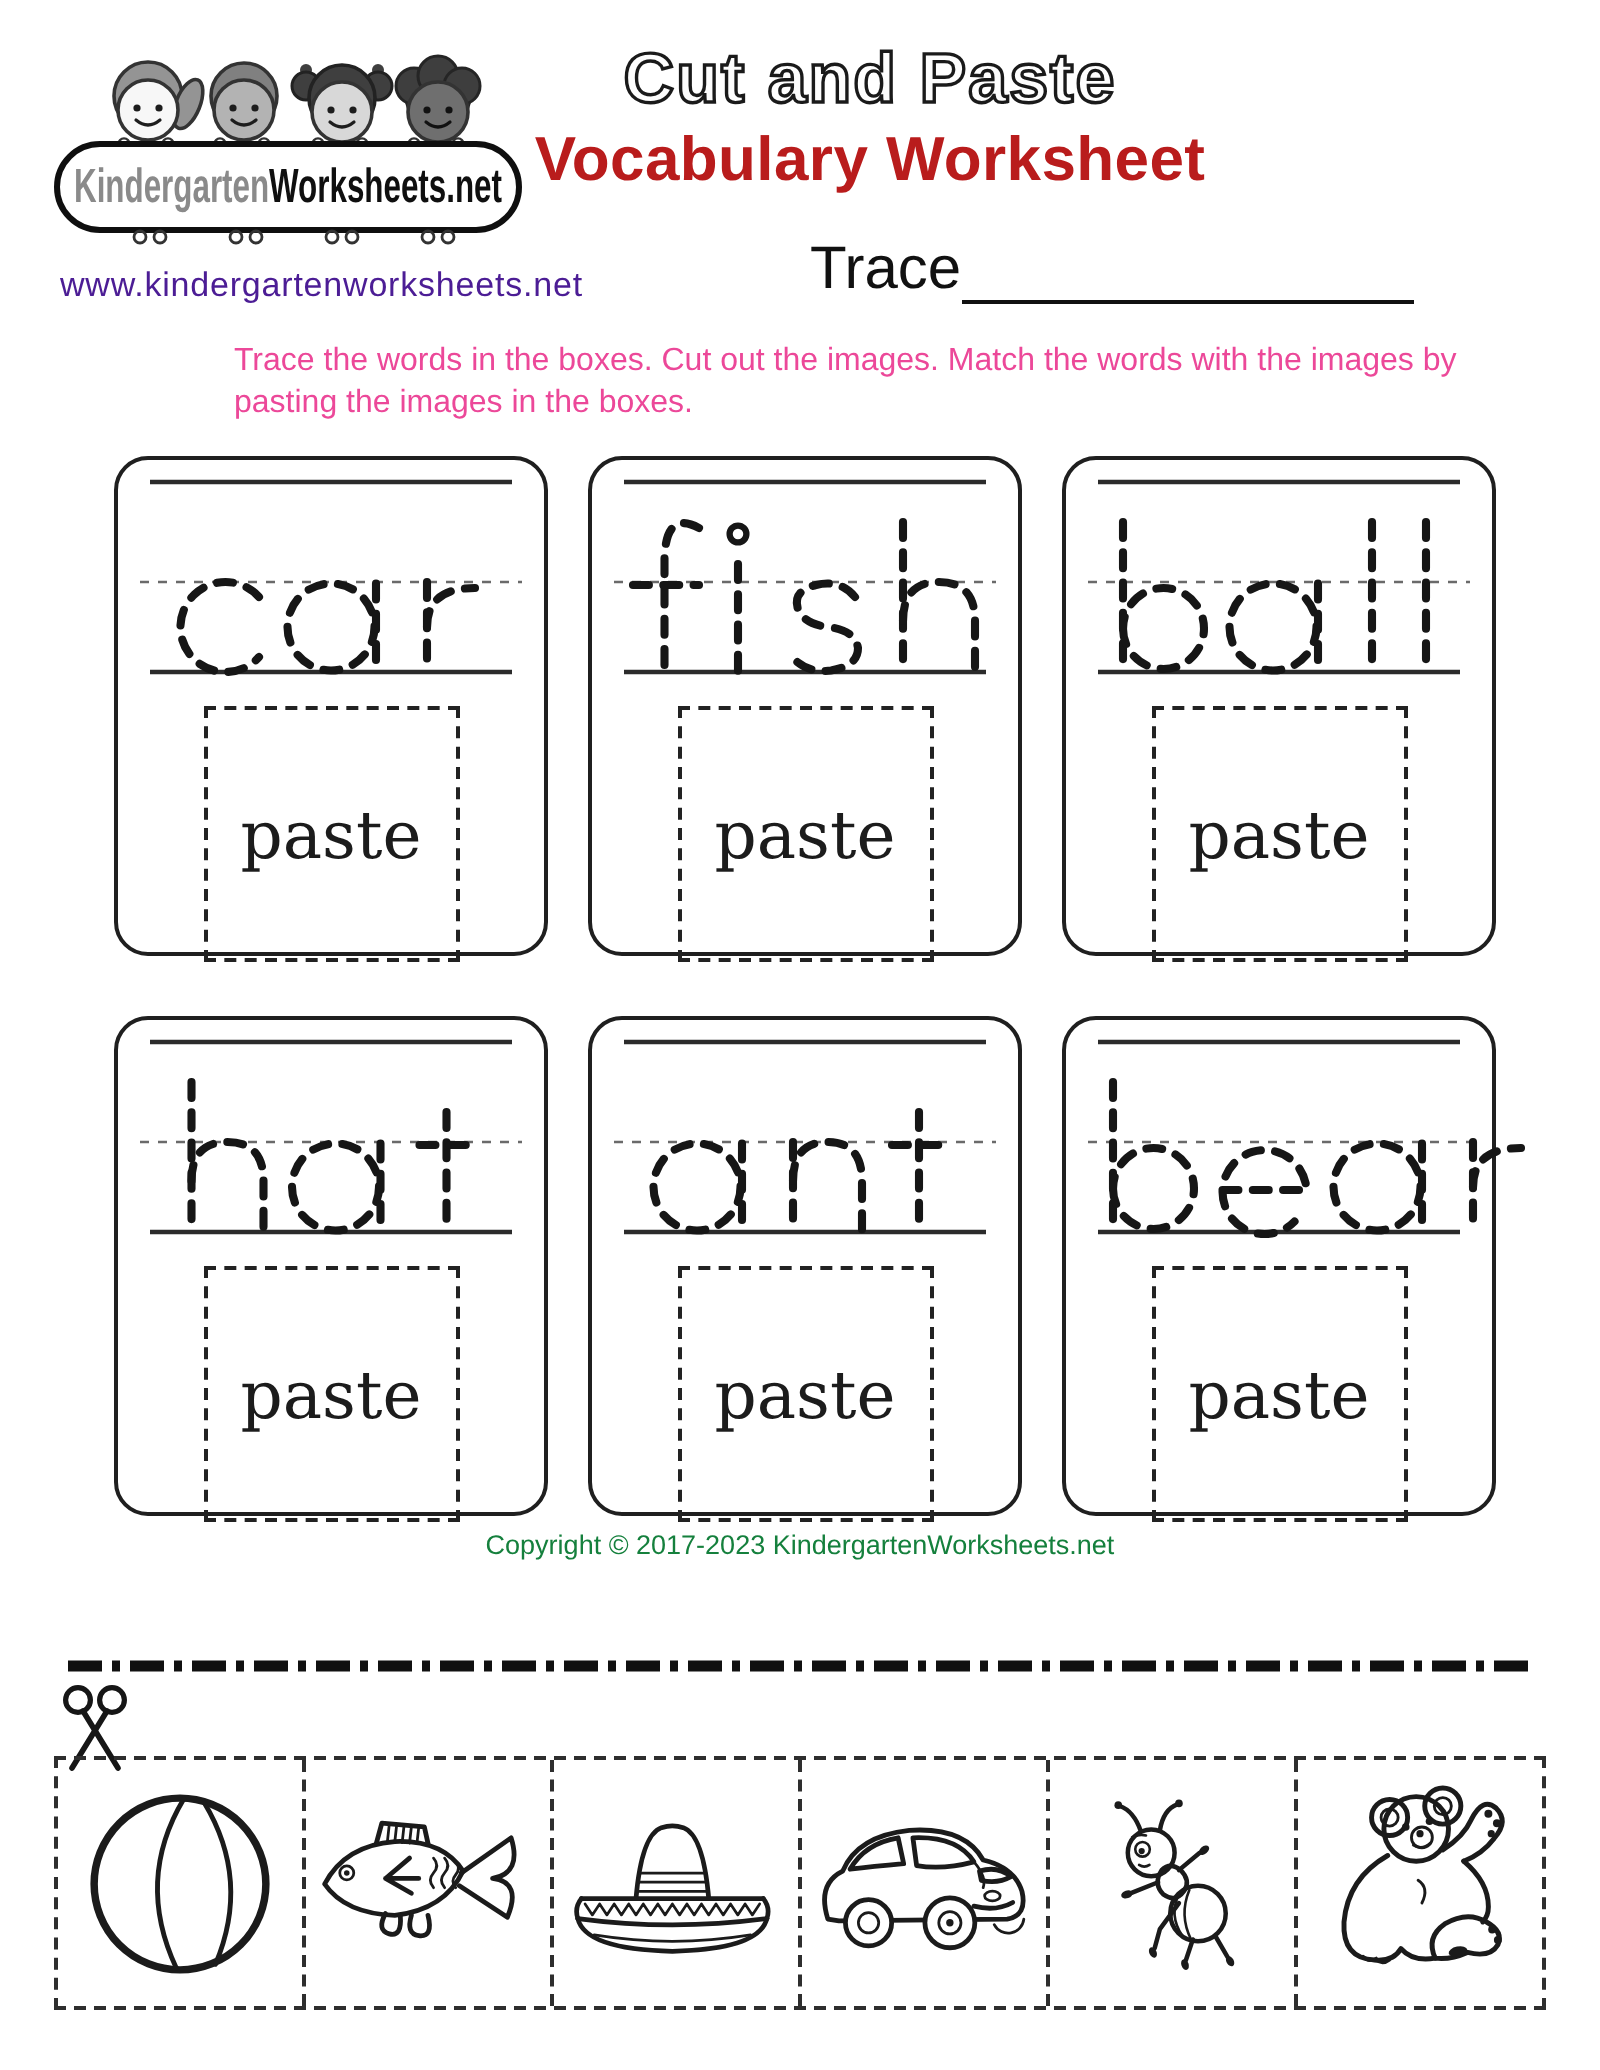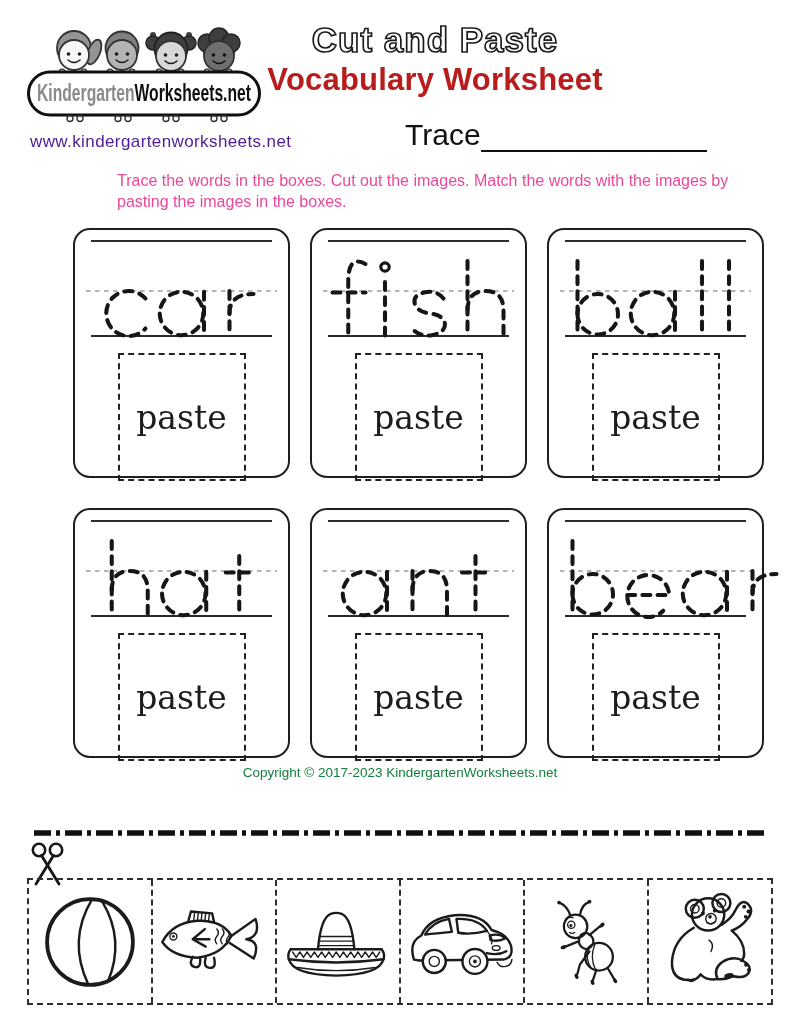--- a/index.html
+++ b/index.html
@@ -19,21 +19,21 @@
   .title-main{font-size:31px;font-weight:700;color:#b91c1c;margin-top:2px;letter-spacing:.2px;}
 
   #name-row{position:absolute;left:405px;top:118px;font-size:30px;color:#111;}
   .name-line{display:inline-block;width:226px;border-bottom:2.4px solid #111;height:30px;vertical-align:bottom;}
 
   
   #instructions{position:absolute;left:86px;top:170px;width:648px;
                 font-size:16px;line-height:1.33;color:#ec4899;margin-left:31px;}
 
   
-  #cards-grid{position:absolute;left:73px;top:228px;width:691px;
+  #cards-grid{position:absolute;left:57px;top:228px;width:691px;
               display:grid;grid-template-columns:repeat(3,217px);gap:30px 20px;}
   .card{box-sizing:border-box;width:217px;height:250px;border:2.4px solid #1f1f1f;
         border-radius:17px;background:#fff;padding-top:1px;}
   .word-svg{display:block;margin:0 auto;overflow:visible;}
   .guide-solid{stroke:#2b2b2b;stroke-width:2.2;fill:none;}
   .guide-dashed{stroke:#6a6a6a;stroke-width:1.2;stroke-dasharray:4.5 4.5;fill:none;}
   .glyph{fill:none;stroke:#161616;stroke-width:2.7;stroke-linecap:round;stroke-dasharray:5.3 4.8;}
   .glyph.solid{stroke-dasharray:none;stroke-width:2.1;}
   .paste-box{box-sizing:border-box;width:128px;height:128px;margin:8px auto 0;
              border:2.2px dashed #222;display:flex;align-items:center;justify-content:center;}

